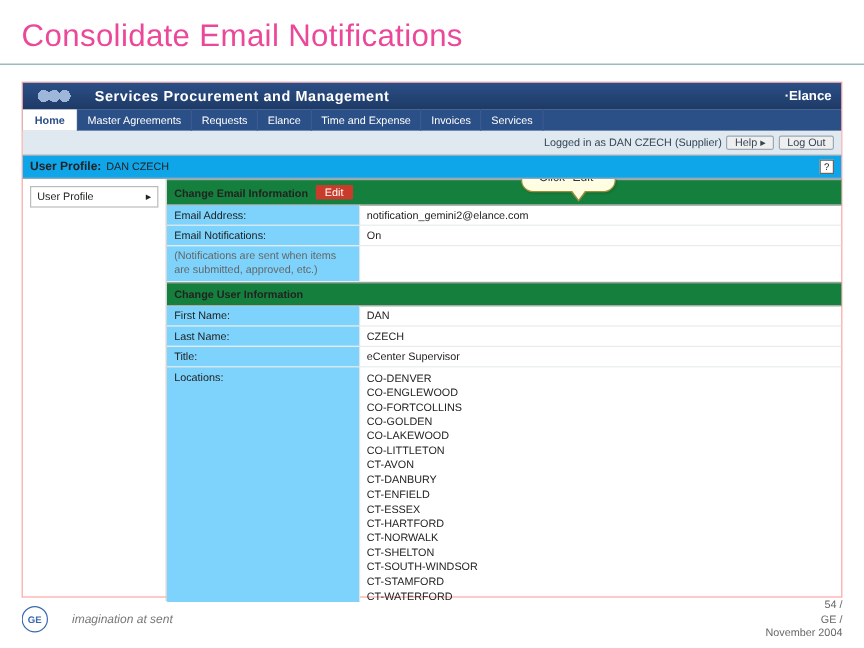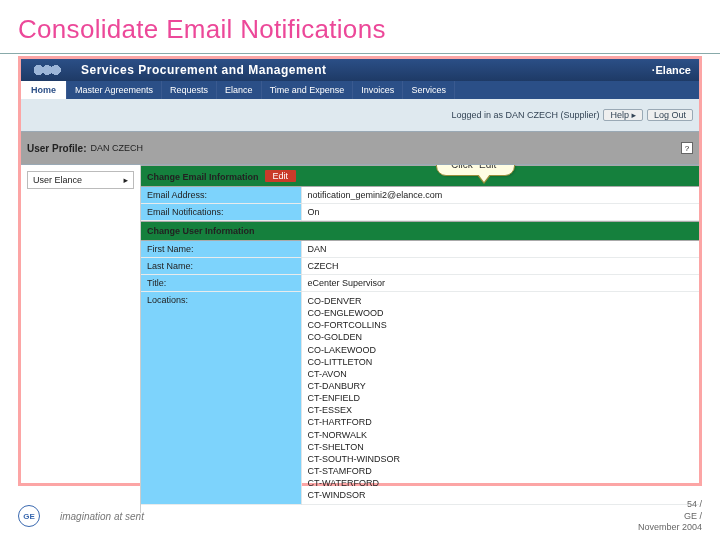--- a/index.html
+++ b/index.html
@@ -1,34 +1,34 @@
 <!DOCTYPE html>
 <html><head>
 <meta charset="utf-8">
 <style>
   * { box-sizing: border-box; margin: 0; padding: 0; }
   html, body { width: 720px; height: 540px; font-family: Arial, Helvetica, sans-serif; background: #fff; }
   .slide { width: 720px; height: 540px; position: relative; }
   .title { font-family: "Trebuchet MS", "Segoe UI", sans-serif; font-size: 26px; font-weight: 300; color: #ec4899; padding: 14px 0 4px 18px; letter-spacing: .3px; }
   .title-rule { height: 1px; background: #8aa; margin: 4px 0 4px 0; }
-  .appshot { position: absolute; left: 18px; top: 56px; width: 684px; height: 430px; border: 3px solid #fca5a5; font-size: 9px; color: #222; }
+  .appshot { position: absolute; left: 18px; top: 68px; width: 684px; height: 430px; border: 1px solid #fca5a5; font-size: 9px; color: #222; }
   .banner { height: 22px; background: linear-gradient(#2b4f87,#1e3a66); position: relative; color: #fff; display: flex; align-items: center; }
   .banner-logo { width: 48px; height: 16px; margin: 0 6px; background:
     radial-gradient(circle at 24% 50%, #9db6d9 0 5px, transparent 5px),
     radial-gradient(circle at 42% 50%, #9db6d9 0 5px, transparent 5px),
     radial-gradient(circle at 60% 50%, #9db6d9 0 5px, transparent 5px); }
   .banner-text { font-weight: bold; font-size: 12px; letter-spacing:.5px;}
   .banner-right { position:absolute; right:8px; font-weight:bold; font-size:11px; }
   .topnav { height: 18px; background: #2b4f87; display: flex; align-items: stretch; color: #fff; }
   .topnav .home { background: #ffffff; color: #2b4f87; font-weight: bold; display: flex; align-items: center; padding: 0 10px; border-right: 1px solid #3a5a90;}
   .topnav .nav-item { display: flex; align-items: center; padding: 0 8px; border-right: 1px solid #3a5a90; cursor: pointer; }
-  .subnav { height: 32px; background: #dfe9ef; display: flex; justify-content: flex-end; align-items: center; gap: 4px; padding-right: 6px; color: #345; }
+  .subnav { height: 20px; background: #dfe9ef; display: flex; justify-content: flex-end; align-items: center; gap: 4px; padding-right: 6px; color: #345; }
   .subnav .lbl { color:#345; }
   .subnav .btn { background:#efefef; border:1px solid #9aa9b5; padding:0 6px; border-radius:2px; cursor:pointer;}
-  .profilebar { height: 34px; background: #a3a3a3; display: flex; align-items: center; padding: 0 6px; border-top:1px solid #9aa9b5; border-bottom:1px solid #9aa9b5; }
+  .profilebar { height: 20px; background: #0ea5e9; display: flex; align-items: center; padding: 0 6px; border-top:1px solid #9aa9b5; border-bottom:1px solid #9aa9b5; }
   .profilebar b { font-size: 10px; margin-right:4px;}
   .profilebar .qicon { margin-left:auto; width:12px; height:12px; border:1px solid #666; display:flex; align-items:center; justify-content:center; font-size:8px; background:#fff;}
   .body { display: flex; height: calc(100% - 22px - 18px - 16px - 20px); }
   .sidebar { width: 120px; border-right: 1px solid #ccc; padding: 6px;}
   .sidebar-item { border:1px solid #bbb; padding:3px 5px; display:flex; justify-content:space-between; align-items:center; background:#fff; cursor:pointer;}
   .main { flex:1; position:relative; overflow:auto;}
   .section-h { background:#15803d; border-top:1px solid #aaa; border-bottom:1px solid #aaa; padding:4px 6px; font-weight:bold; font-size:9px; display:flex; align-items:flex-end; gap:6px;}
   .editbtn { background:#c93b2a; color:#fff; border:none; padding:1px 8px; font-size:9px; cursor:pointer; border-radius:1px;}
   table.form { width:100%; border-collapse:collapse;}
   table.form td { padding:3px 6px; vertical-align:top; font-size:9px;}
@@ -77,41 +77,45 @@
 
     <div class="profilebar">
       <b>User Profile:</b>
       <span>DAN CZECH</span>
       <span class="qicon">?</span>
     </div>
 
     <div class="body">
       <div class="sidebar">
         <div class="sidebar-item">
-          <span>User Elance</span>
+          <span>User Profile</span>
           <span>▸</span>
         </div>
       </div>
 
       <div class="main">
         <div class="callout">Click "Edit"</div>
 
         <div class="section-h">
           <span>Change Email Information</span>
           <button class="editbtn">Edit</button>
         </div>
         <table class="form">
           <tbody>
               <tr>
             <td class="lbl">Email Address:</td>
             <td>notification_gemini2@elance.com</td>
           </tr>
           <tr>
             <td class="lbl">Email Notifications:</td>
             <td>On</td>
+          </tr>
+          <tr>
+            <td class="lbl note">(Notifications are sent when items are submitted, approved, etc.)</td>
+            <td></td>
           </tr>
         </tbody>
           </table>
 
         <div class="section-h">
           <span>Change User Information</span>
         </div>
         <table class="form">
           <tbody>
               <tr>

